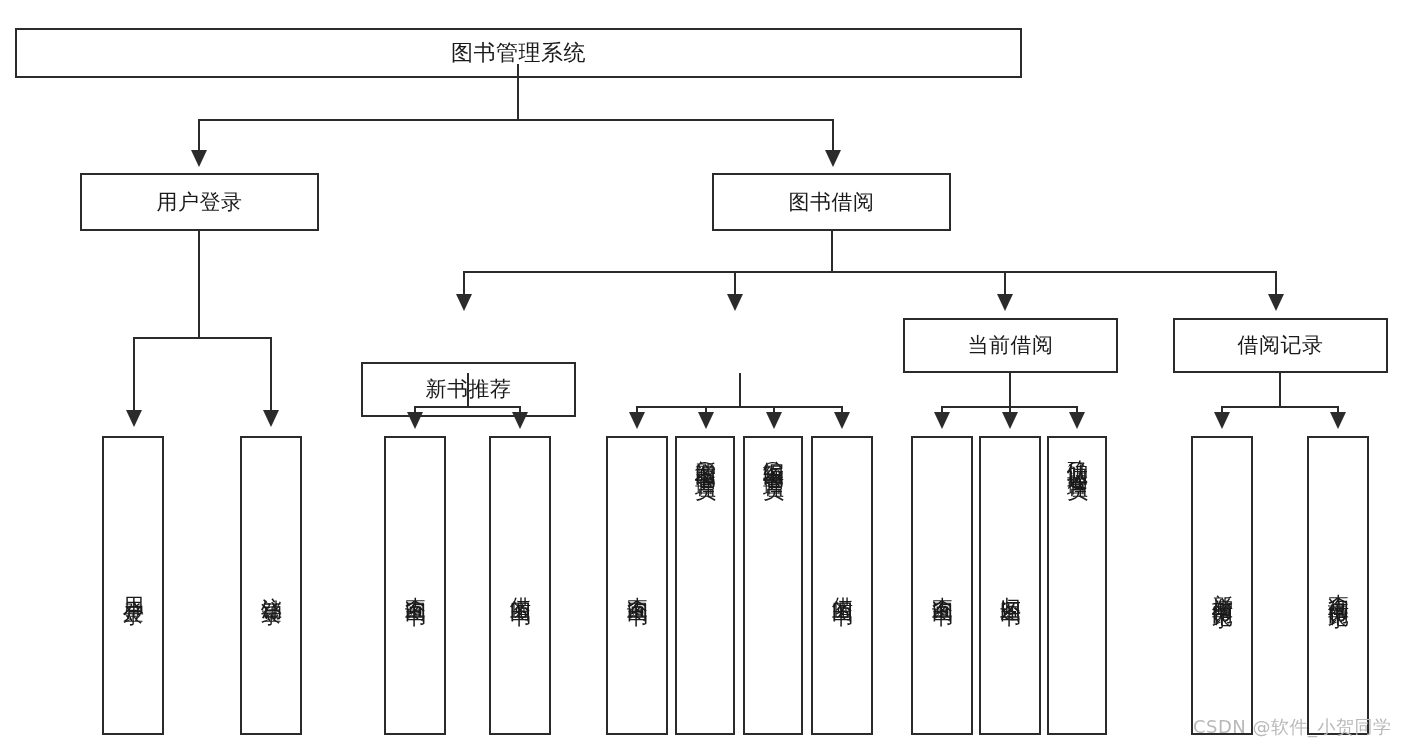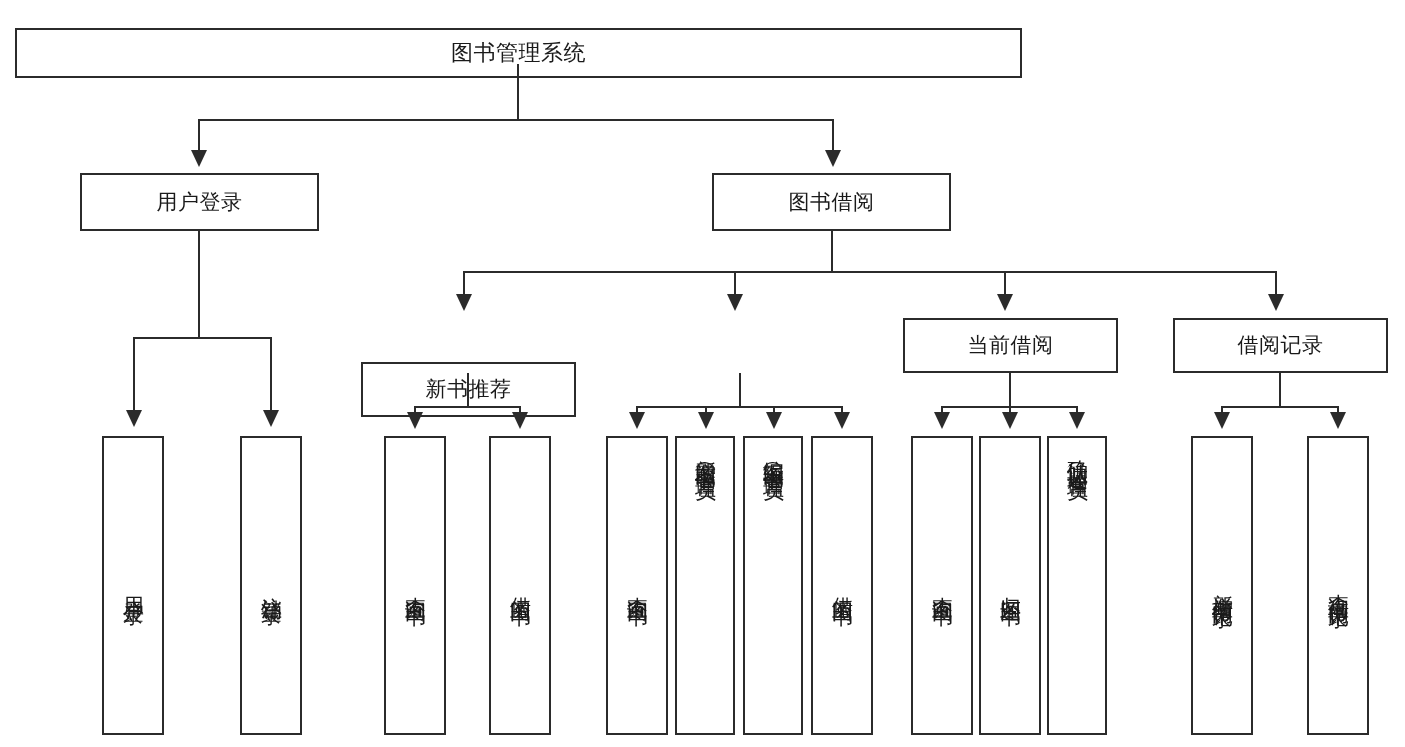--- a/index.html
+++ b/index.html
@@ -216,14 +216,15 @@
     <span class="node-label">确认归还（管理员）</span>
   </div>
 
   <div class="node leaf centered" style="left:1191px; top:436px; width:62px; height:299px;">
     <span class="node-label">新增借阅记录</span>
   </div>
   <div class="node leaf centered" style="left:1307px; top:436px; width:62px; height:299px;">
     <span class="node-label">查询借阅记录</span>
   </div>
 
+  <div id="watermark" style="left:1193px; top:715px;">CSDN @软件_小贺同学</div>
 
 </div>
 
 </body></html>

